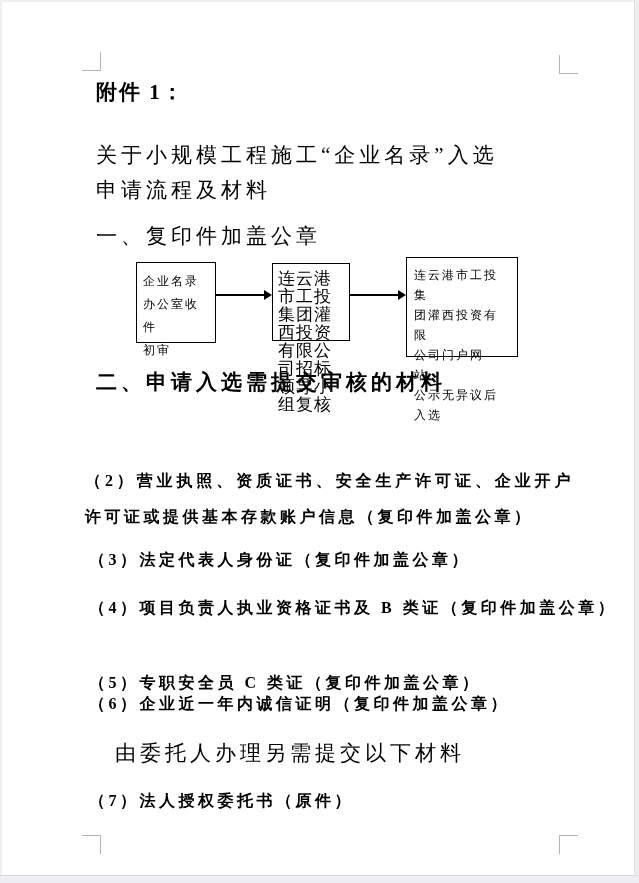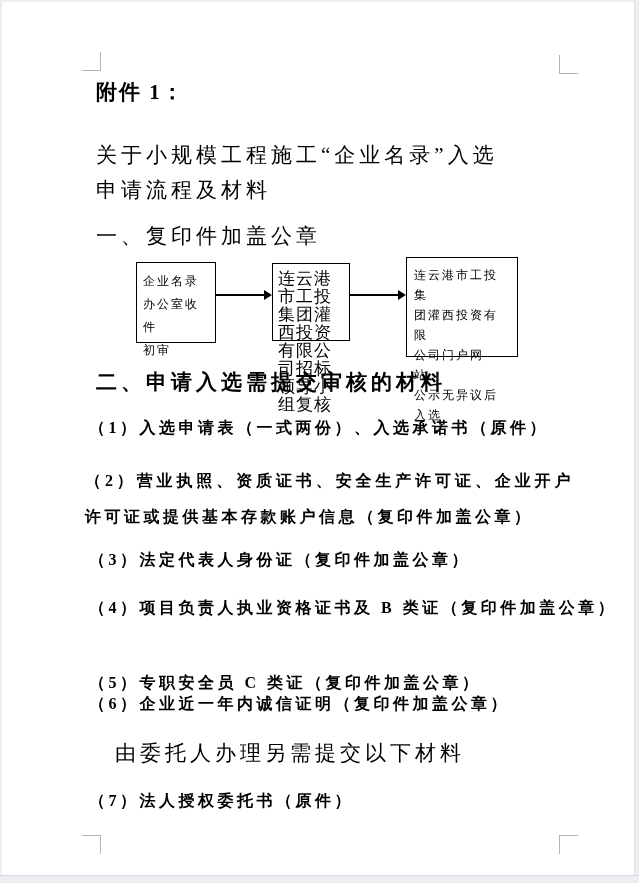--- a/index.html
+++ b/index.html
@@ -98,21 +98,20 @@
       <span>连云港市工投集
 团灌西投资有限
 公司门户网站、
 公示无异议后
 入选</span>
     </div>
   </div>
 
   <div class="line" style="top:371px;font-weight:bold;">二、申请入选需提交审核的材料</div>
 
-  <div class="item" style="top:417px;">（1）入选申请表（一式两份）、入选承诺书（原件）</div>
   <div class="item wrap" style="top:463px;">（2）营业执照、资质证书、安全生产许可证、企业开户许可证或提供基本存款账户信息（复印件加盖公章）</div>
   <div class="item" style="top:549px;">（3）法定代表人身份证（复印件加盖公章）</div>
   <div class="item" style="top:597px;">（4）项目负责人执业资格证书及 B 类证（复印件加盖公章）</div>
   <div class="item" style="top:672px;text-align:center;">（5）专职安全员 C 类证（复印件加盖公章）</div>
   <div class="item" style="top:693px;">（6）企业近一年内诚信证明（复印件加盖公章）</div>
 
   <div class="line" style="top:742px; left:115px;">由委托人办理另需提交以下材料</div>
 
   <div class="item" style="top:790px;">（7）法人授权委托书（原件）</div>
 

